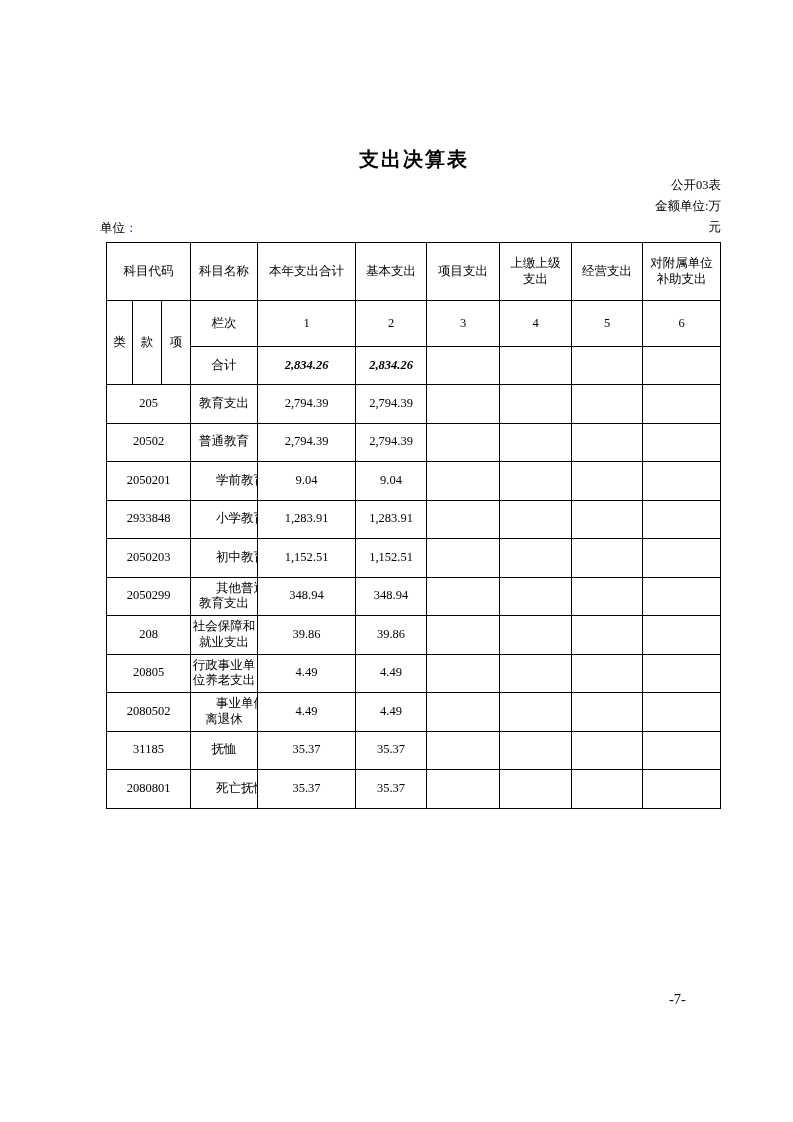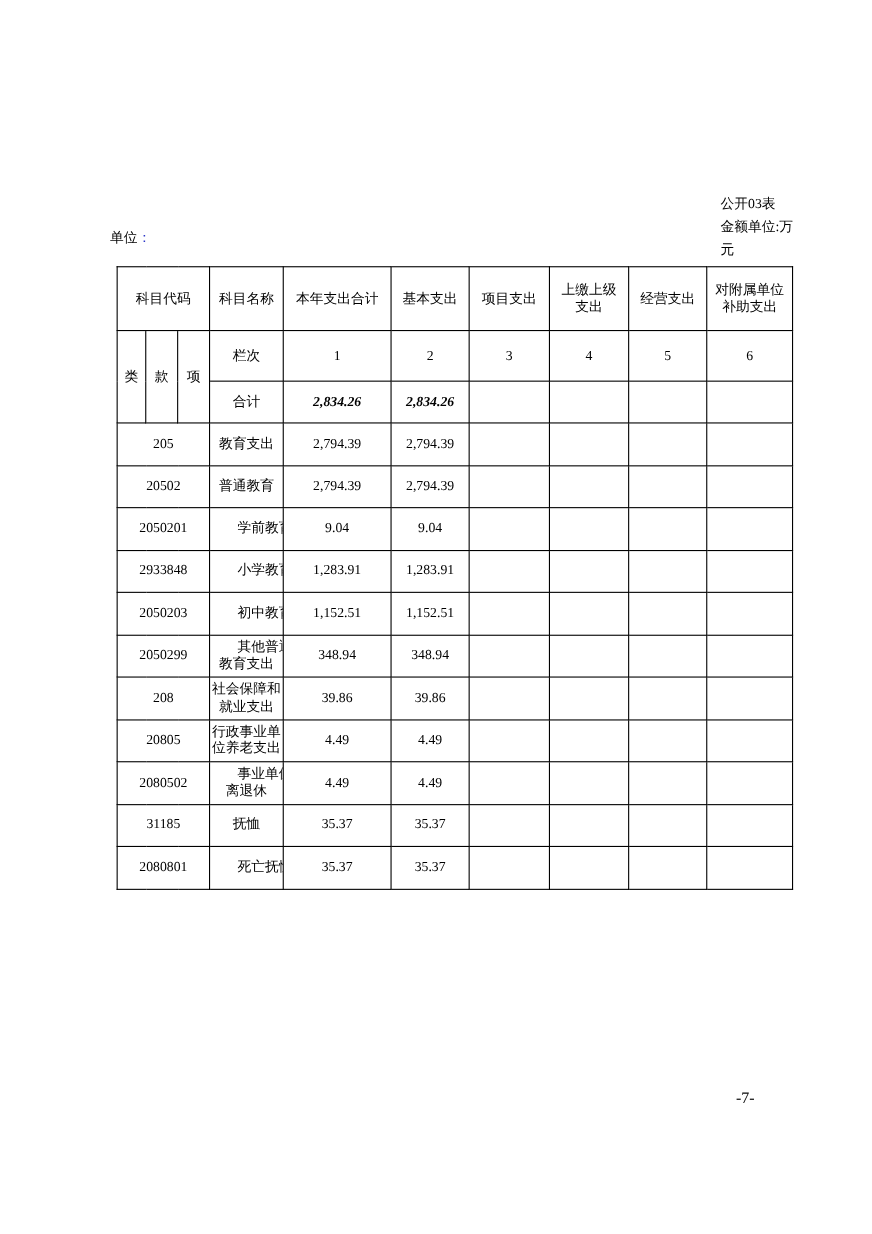--- a/index.html
+++ b/index.html
@@ -12,24 +12,24 @@
     overflow:hidden;
   }
   .title {
     position:absolute; left:107px; top:146px; width:614px;
     text-align:center;
     font-family:"Liberation Sans","DejaVu Sans",sans-serif;
     font-weight:bold; font-size:20px; letter-spacing:2px;
   }
   .refs {
     position:absolute; top:175px; right:72px;
-    text-align:left; font-size:12.5px; line-height:21px;
+    text-align:right; font-size:12.5px; line-height:21px;
   }
   .unit-line {
-    position:absolute; left:100px; top:208px; font-size:12.5px;
+    position:absolute; left:100px; top:220px; font-size:12.5px;
   }
   .blue { color:#2b36c8; }
   table.budget {
     position:absolute; left:106px; top:242px;
     width:615px; border-collapse:collapse; table-layout:fixed;
   }
   table.budget td {
     border:1px solid #000000;
     padding:0;
     vertical-align:middle;
@@ -56,20 +56,21 @@
   .pagenum {
     position:absolute; left:650px; top:991px; width:55px;
     text-align:center; font-size:14.5px;
   }
 </style>
 </head>
 <body>
 
 <div class="page">
 
+  <div class="title">支出决算表</div>
 
   <div class="refs">
     <div>公开03表</div>
     <div>金额单位:万</div>
     <div>元</div>
   </div>
 
   <div class="unit-line"><span>单位</span><span class="blue">：</span></div>
 
   <table class="budget">

